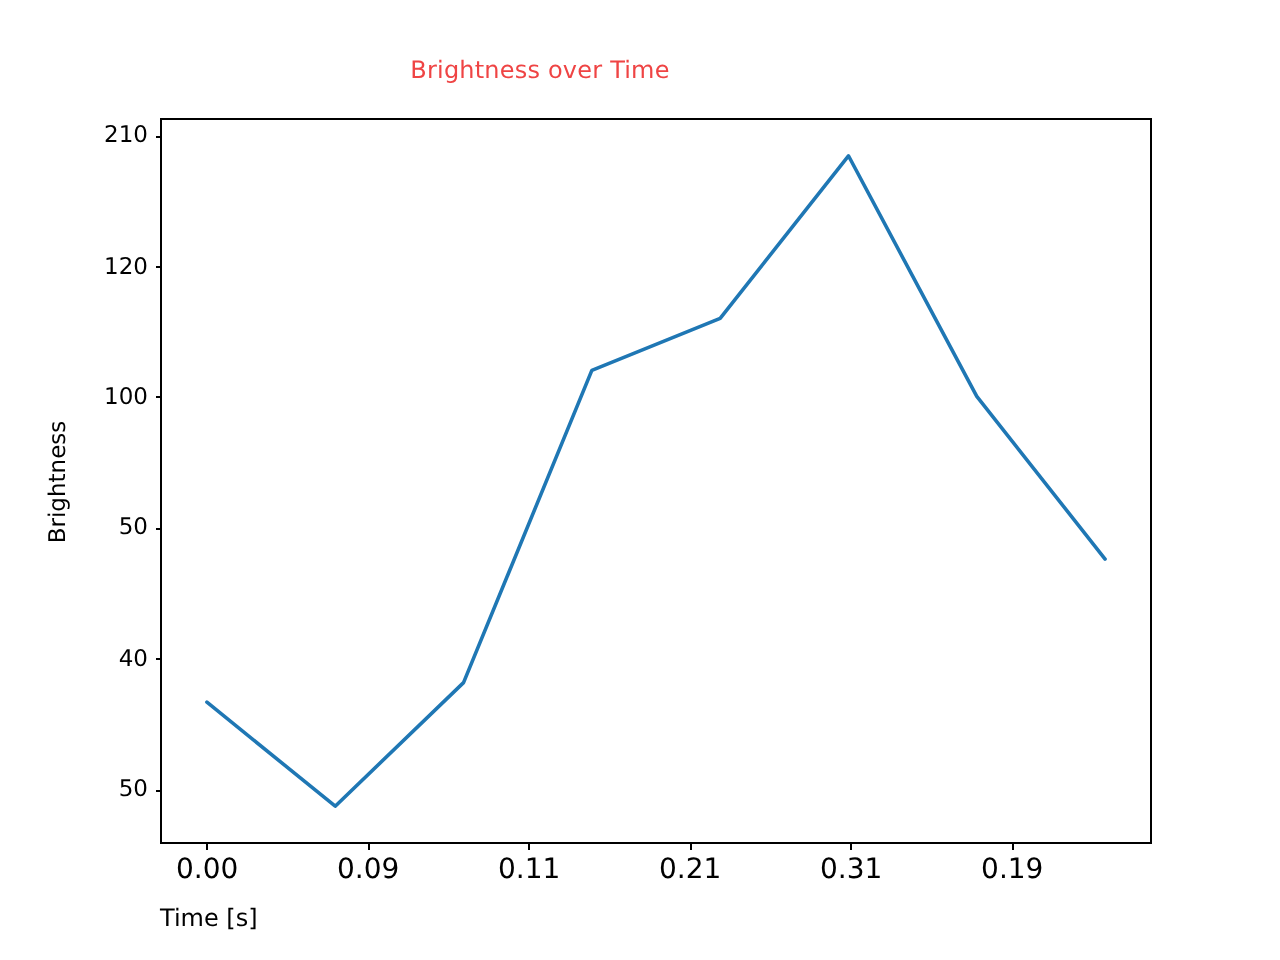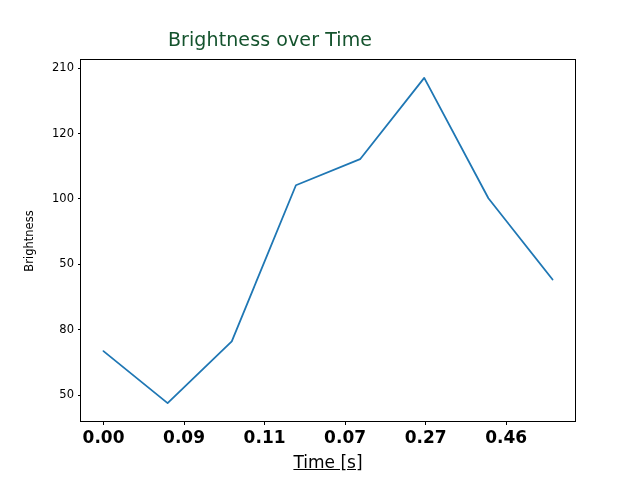--- a/index.html
+++ b/index.html
@@ -14,22 +14,22 @@
     background: #ffffff;
     font-family: "DejaVu Sans", sans-serif;
     overflow: hidden;
   }
   #chart-title {
     position: absolute;
     left: 0;
     top: 28px;
     width: 540px;
     text-align: center;
-    font-size: 19px;
-    color: #14532d;
+    font-size: 12px;
+    color: #ef4444;
     letter-spacing: 0.1px;
   }
   
   #plot-frame {
     position: absolute;
     left: 80px;
     top: 59px;
     width: 496px;
     height: 363px;
     border: 1px solid #000000;
@@ -82,34 +82,32 @@
     top: 0;
     width: 1px;
     height: 3.5px;
     background: #000000;
   }
   .xtick .tick-label {
     position: absolute;
     top: 6px;
     left: 0;
     transform: translateX(-50%);
-    font-size: 17px;
+    font-size: 14px;
     color: #000000;
     white-space: nowrap;
-    font-weight: bold;
   }
   #xlabel {
     position: absolute;
     left: 80px;
     width: 496px;
     top: 452px;
-    text-align: center;
-    font-size: 17px;
+    text-align: left;
+    font-size: 12px;
     color: #000000;
-    text-decoration: underline;
   }
   #ylabel {
     position: absolute;
     left: 22px;
     top: 59px;
     height: 363px;
     width: 14px;
     display: flex;
     align-items: center;
     justify-content: center;
@@ -137,21 +135,21 @@
     <svg id="plot-area" viewBox="0 0 496 363" preserveAspectRatio="none">
       <polyline id="data-line" points="22.55,292.69 86.96,345.01 151.38,282.88 215.79,125.91 280.21,99.74 344.62,17.99 409.04,138.99 473.45,220.74" stroke="#1f77b4"></polyline>
     </svg>
     <div id="ytick-container">
         <div class="ytick" style="top: 335.2px;">
           <div class="tick-mark"></div>
           <div class="tick-label">50</div>
         </div>
         <div class="ytick" style="top: 269.8px;">
           <div class="tick-mark"></div>
-          <div class="tick-label">80</div>
+          <div class="tick-label">40</div>
         </div>
         <div class="ytick" style="top: 204.39px;">
           <div class="tick-mark"></div>
           <div class="tick-label">50</div>
         </div>
         <div class="ytick" style="top: 138.99px;">
           <div class="tick-mark"></div>
           <div class="tick-label">100</div>
         </div>
         <div class="ytick" style="top: 73.58px;">
@@ -171,28 +169,28 @@
         <div class="xtick" style="left: 103.06px;">
           <div class="tick-mark"></div>
           <div class="tick-label">0.09</div>
         </div>
         <div class="xtick" style="left: 183.58px;">
           <div class="tick-mark"></div>
           <div class="tick-label">0.11</div>
         </div>
         <div class="xtick" style="left: 264.1px;">
           <div class="tick-mark"></div>
-          <div class="tick-label">0.07</div>
+          <div class="tick-label">0.21</div>
         </div>
         <div class="xtick" style="left: 344.62px;">
           <div class="tick-mark"></div>
-          <div class="tick-label">0.27</div>
+          <div class="tick-label">0.31</div>
         </div>
         <div class="xtick" style="left: 425.14px;">
           <div class="tick-mark"></div>
-          <div class="tick-label">0.46</div>
+          <div class="tick-label">0.19</div>
         </div>
       </div>
   </div>
 
   <div id="xlabel">Time [s]</div>
 
 </div>
 
 </body></html>

